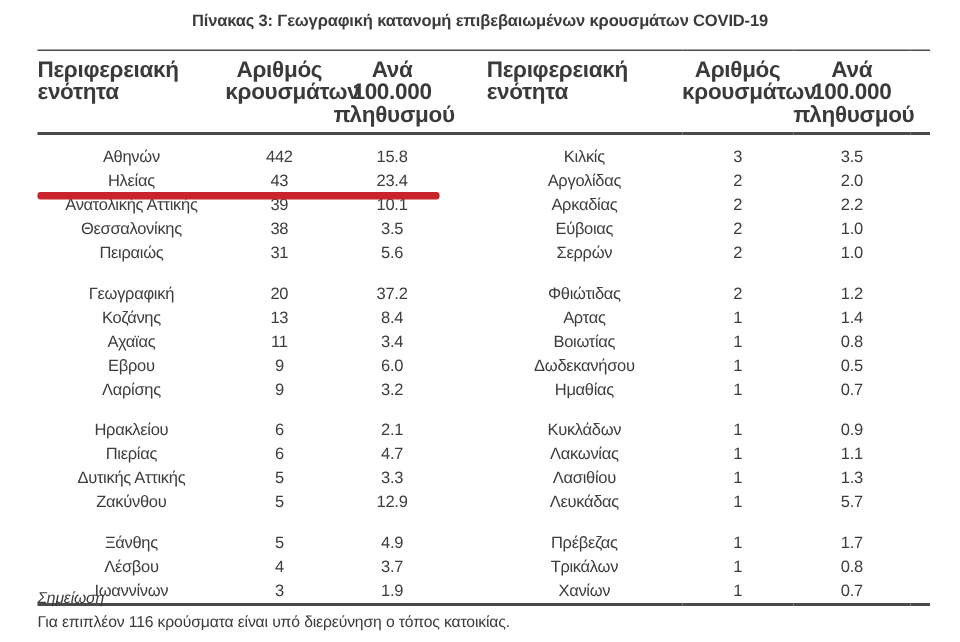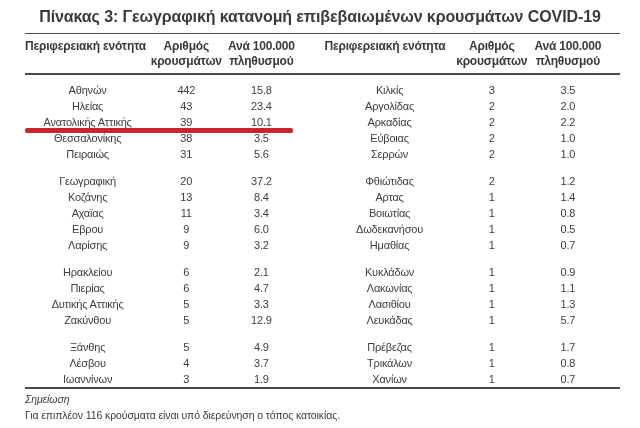--- a/index.html
+++ b/index.html
@@ -15,40 +15,40 @@
     overflow: hidden;
   }
   .page {
     position: relative;
     width: 640px;
     height: 428px;
   }
   .doc-title {
     padding-top: 8px;
     text-align: center;
-    font-size: 16px;
+    font-size: 11px;
     font-weight: bold;
     color: #3a3a3a;
     letter-spacing: -0.1px;
   }
   .table-area {
     position: absolute;
     left: 25px;
     right: 20px;
     top: 33px;
   }
   table.data-table {
     width: 100%;
     border-collapse: collapse;
     table-layout: fixed;
     border-top: 1.5px solid #4a4a4a;
     border-bottom: 2px solid #4a4a4a;
   }
   table.data-table th {
-    font-size: 12px;
+    font-size: 15px;
     font-weight: bold;
     color: #3a3a3a;
     vertical-align: top;
     padding: 5px 0 4px 0;
     border-bottom: 2px solid #4a4a4a;
     line-height: 15px;
     letter-spacing: -0.2px;
   }
   th.h-region { text-align: left; }
   th.h-num { text-align: center; }

